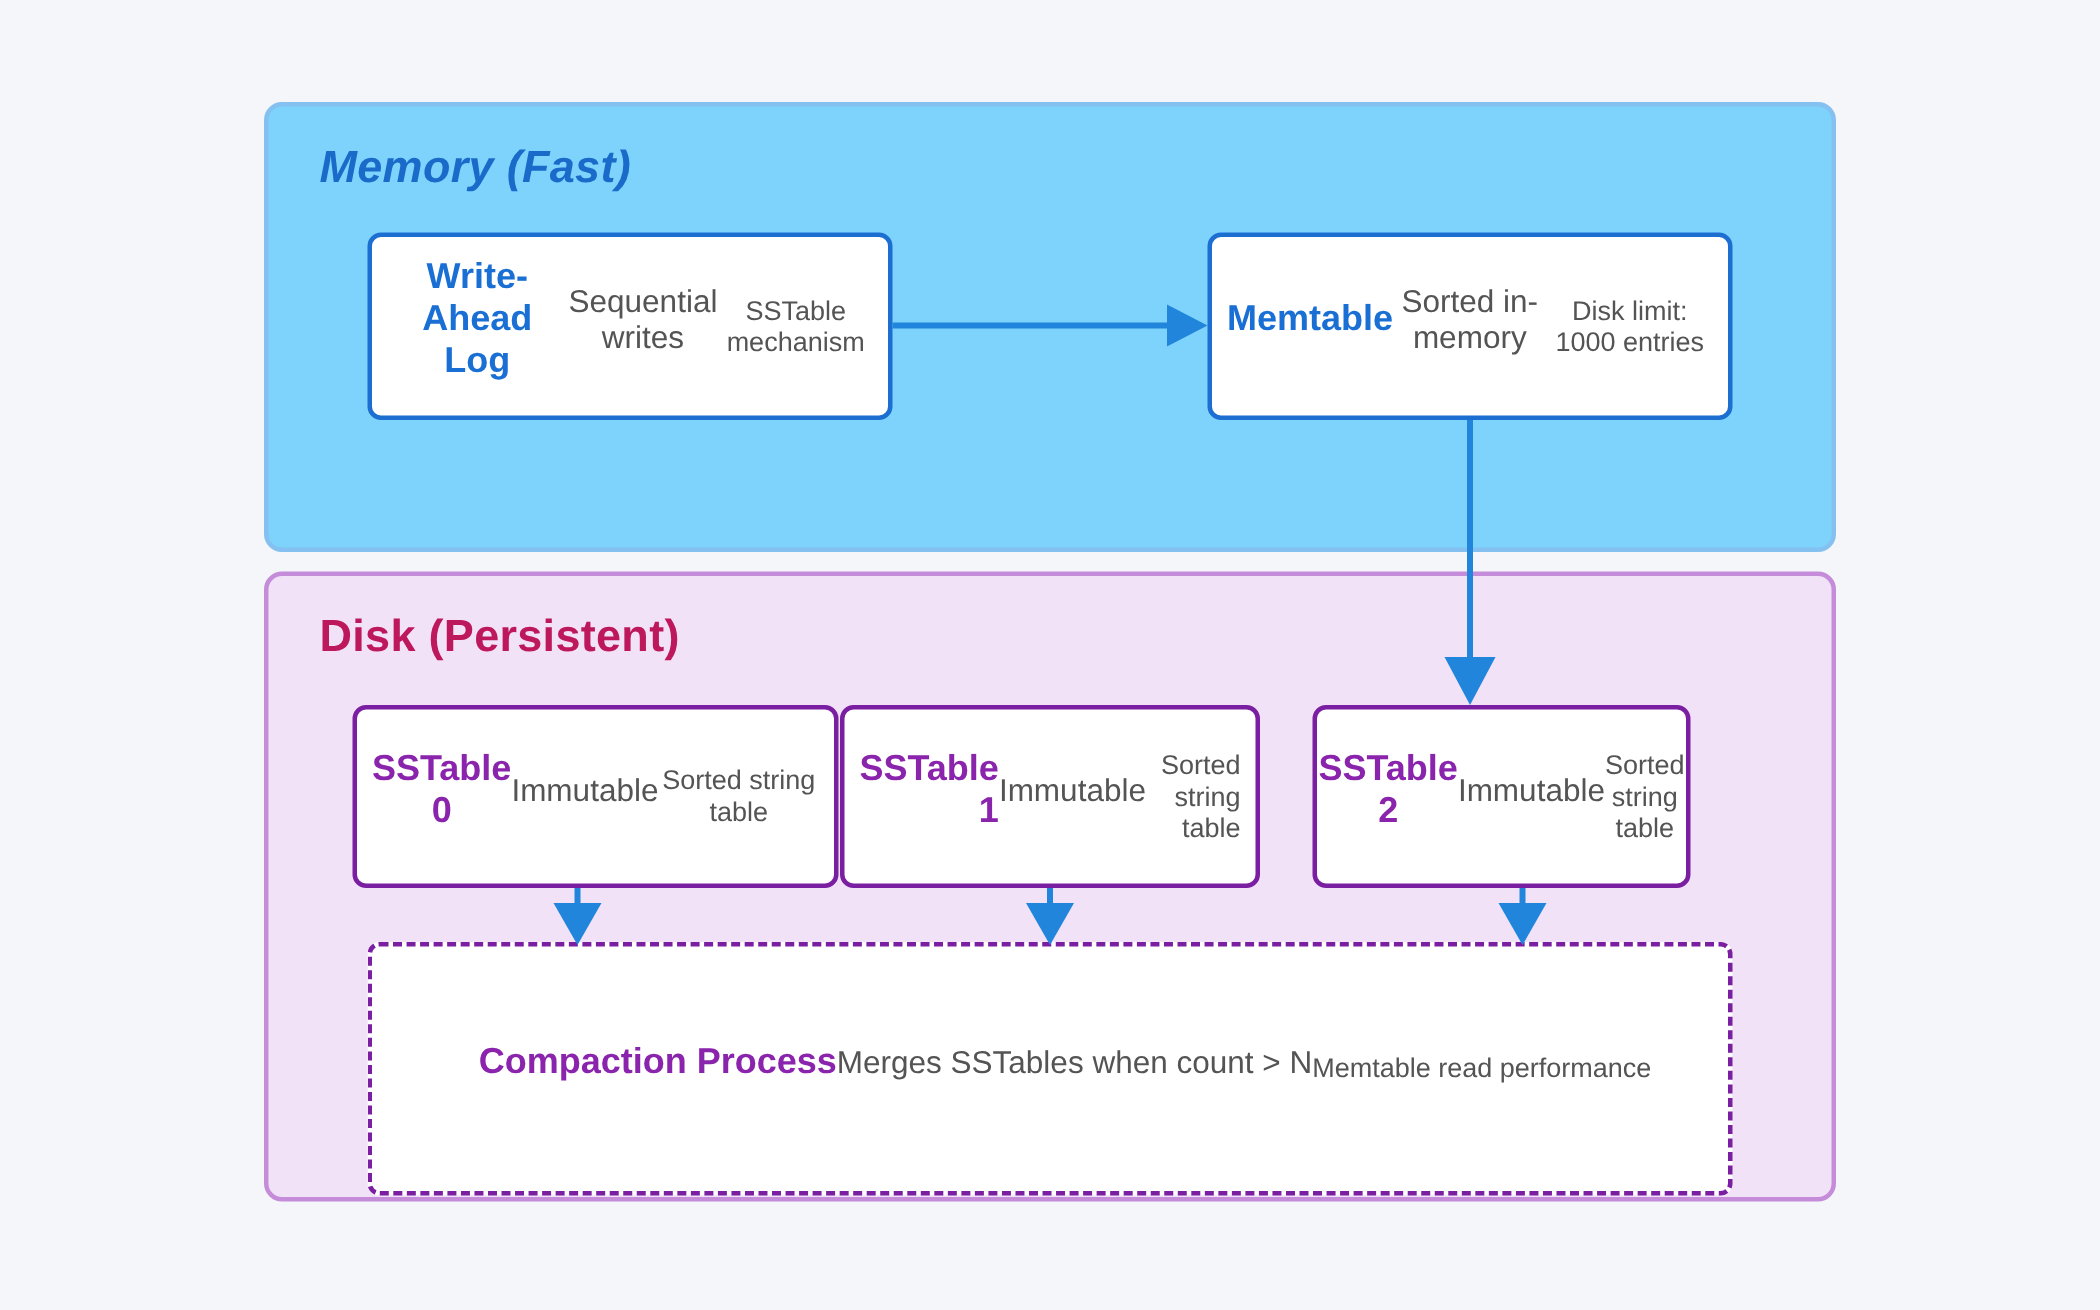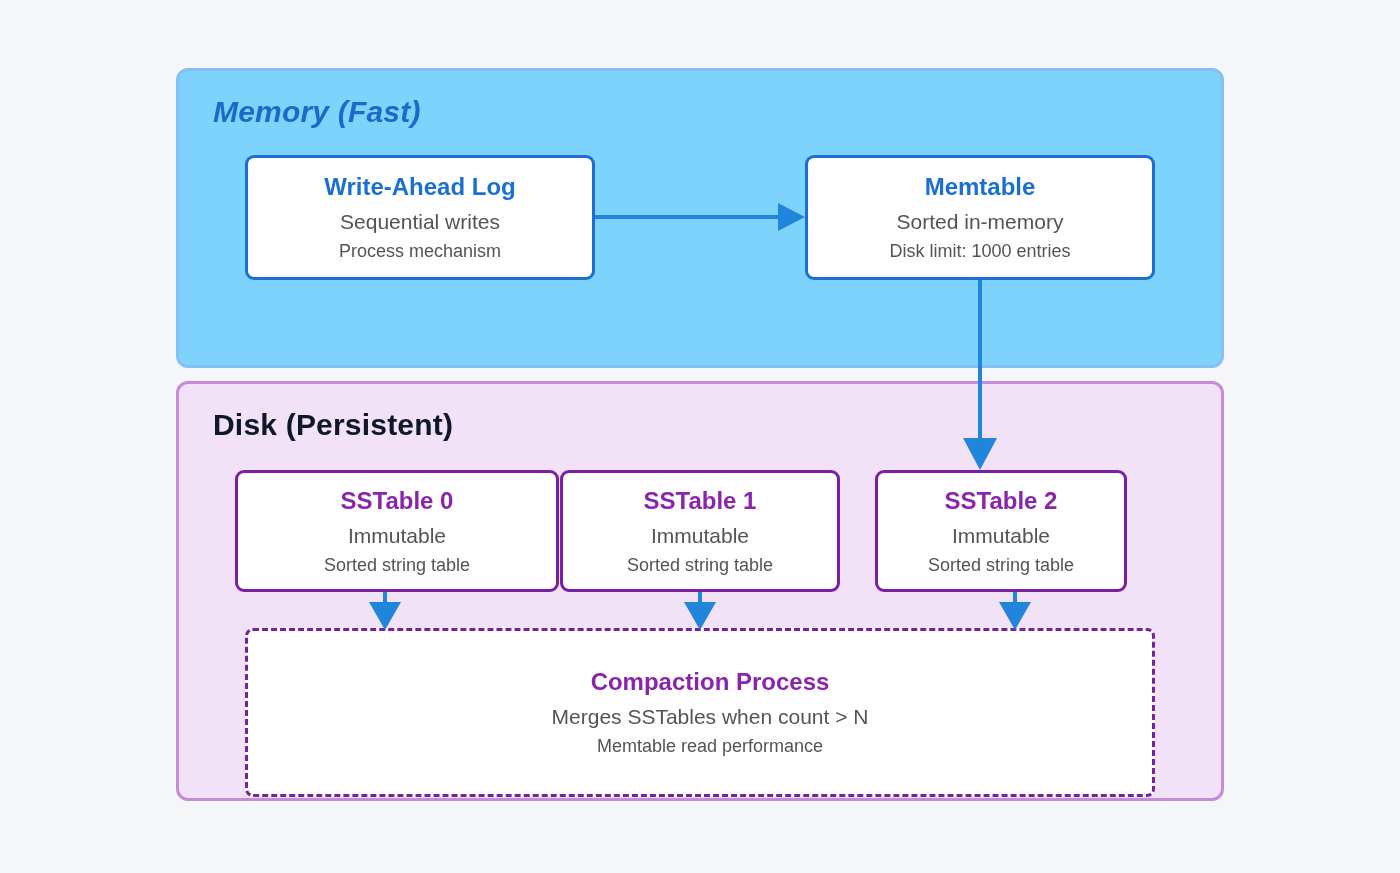--- a/index.html
+++ b/index.html
@@ -23,29 +23,29 @@
   }
   .section.disk {
     left: 176px; top: 381px; width: 1048px; height: 420px;
     background: #f2e2f8; border-color: #c58cd9;
   }
   .section-title {
     position: absolute; left: 34px; top: 24px;
     font-size: 30px; font-weight: bold; letter-spacing: 0.2px;
   }
   .memory .section-title { color: #1a6bc9; }
-  .disk .section-title { color: #0f172a; }
+  .disk .section-title { color: #be185d; }
 
   
   .node {
     position: absolute;
     background: #ffffff;
     border: 3px solid;
     border-radius: 9px;
-    display: flex; flex-direction: column;
+    display: flex; flex-direction: row;
     align-items: center; justify-content: center;
     text-align: center;
     padding: 6px 10px;
   }
   .node.blue  { border-color: #1c6fd1; }
   .node.purple{ border-color: #7b1fa2; }
   .node-title { font-size: 24px; font-weight: bold; margin-bottom: 9px; }
   .node.blue .node-title  { color: #1a6fd4; }
   .node.purple .node-title{ color: #8b24ad; }
   .node-line1 { font-size: 21px; color: #545454; margin-bottom: 7px; }
@@ -94,21 +94,21 @@
     <div class="section-title">Memory (Fast)</div>
   </div>
 
   <div class="section disk">
     <div class="section-title">Disk (Persistent)</div>
   </div>
 
   <div class="node blue wal">
     <div class="node-title">Write-Ahead Log</div>
     <div class="node-line1">Sequential writes</div>
-    <div class="node-line2">Process mechanism</div>
+    <div class="node-line2">SSTable mechanism</div>
   </div>
 
   <div class="node blue memtable">
     <div class="node-title">Memtable</div>
     <div class="node-line1">Sorted in-memory</div>
     <div class="node-line2">Disk limit: 1000 entries</div>
   </div>
 
   <div class="node purple sstable0">
     <div class="node-title">SSTable 0</div>

